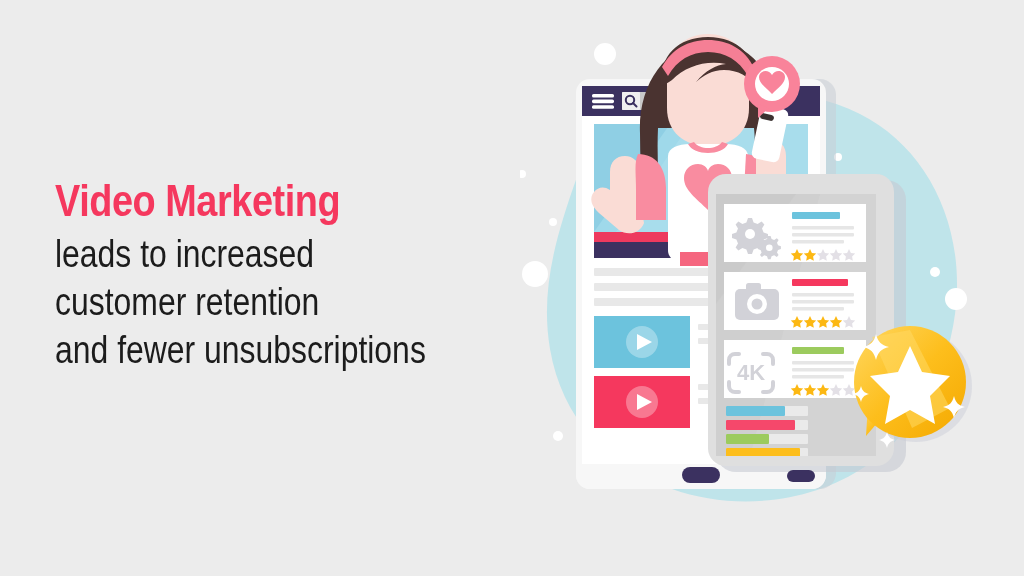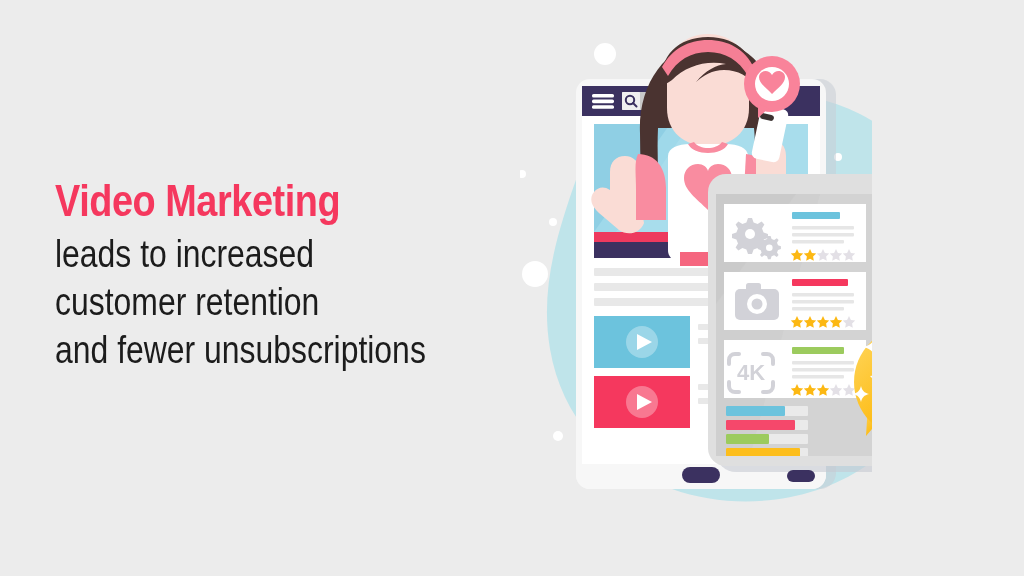--- a/index.html
+++ b/index.html
@@ -9,21 +9,21 @@
   }
   body {
     width: 1024px;
     height: 576px;
     overflow: hidden;
     font-family: "Liberation Sans", sans-serif;
     background: #ececec;
   }
   #banner {
     position: relative;
-    width: 872px;
+    width: 1024px;
     height: 576px;
     background: #ececec;
     overflow: hidden;
   }
 
   
   #copy {
     position: absolute;
     left: 55px;
     top: 176px;

